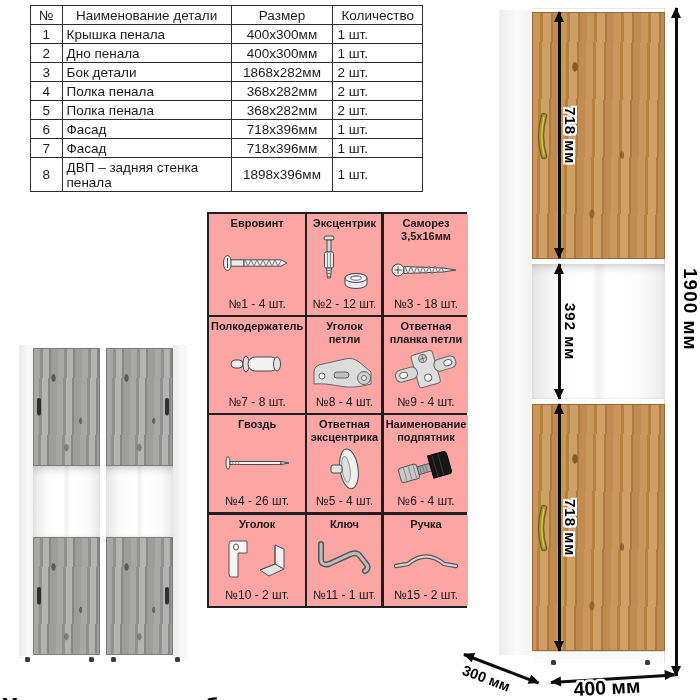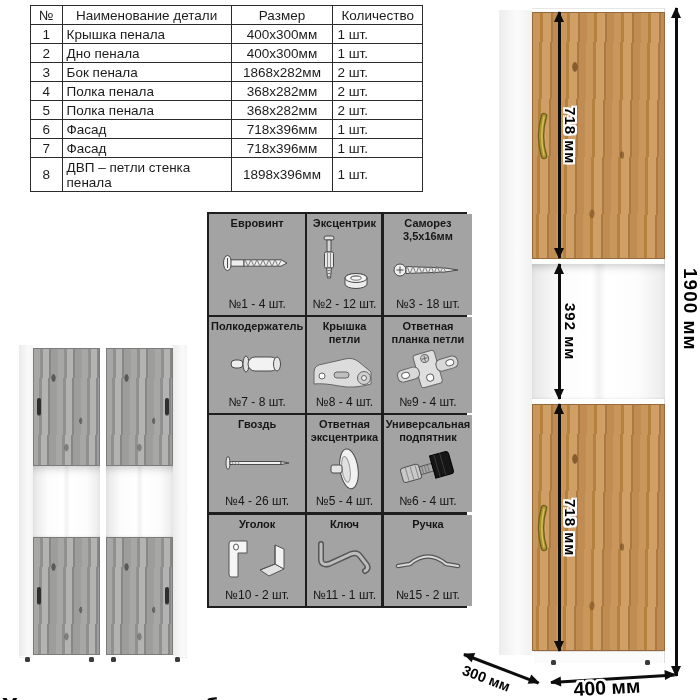--- a/index.html
+++ b/index.html
@@ -15,21 +15,21 @@
   .col-num{width:31px;text-align:center;}
   .col-name{width:166px;text-align:left;margin-left:44px;}
   .col-size{width:100px;text-align:center;margin-top:44px;}
   .col-qty{width:88px;text-align:left;}
   .row-tall td{height:33px;line-height:15px;}
 
   
   .hw-grid{position:absolute;left:207px;top:212px;width:256px;display:grid;
            grid-template-columns:repeat(3,1fr);grid-template-rows:101px 96px 97px 91px;
            border:2.4px solid #1e1e1e;background:#1e1e1e;gap:2.2px;}
-  .hw-cell{background:#a3a3a3;display:flex;flex-direction:column;align-items:center;
+  .hw-cell{background:#fca5a5;display:flex;flex-direction:column;align-items:center;
            justify-content:space-between;padding:3px 2px 4px;}
   .hw-title{font-weight:bold;font-size:11px;line-height:12.5px;text-align:center;color:#161616;}
   .hw-icon{flex:1;display:flex;align-items:center;justify-content:center;min-height:0;}
   .hw-count{font-weight:normal;font-size:12px;color:#161616;white-space:nowrap;}
   .hw-icon svg{display:block;}
 
   
   .oak-wood{background:
       radial-gradient(5px 9px at 32% 22%, rgba(92,56,20,.65) 0 45%, transparent 62%),
       radial-gradient(4px 7px at 68% 58%, rgba(92,56,20,.5) 0 45%, transparent 62%),
@@ -127,21 +127,21 @@
         <td class="col-qty">1 шт.</td>
       </tr>
       <tr>
         <td class="col-num">2</td>
         <td class="col-name">Дно пенала</td>
         <td class="col-size">400х300мм</td>
         <td class="col-qty">1 шт.</td>
       </tr>
       <tr>
         <td class="col-num">3</td>
-        <td class="col-name">Бок пенала</td>
+        <td class="col-name">Бок детали</td>
         <td class="col-size">1868х282мм</td>
         <td class="col-qty">2 шт.</td>
       </tr>
       <tr>
         <td class="col-num">4</td>
         <td class="col-name">Полка пенала</td>
         <td class="col-size">368х282мм</td>
         <td class="col-qty">2 шт.</td>
       </tr>
       <tr>
@@ -157,21 +157,21 @@
         <td class="col-qty">1 шт.</td>
       </tr>
       <tr>
         <td class="col-num">7</td>
         <td class="col-name">Фасад</td>
         <td class="col-size">718х396мм</td>
         <td class="col-qty">1 шт.</td>
       </tr>
       <tr class="row-tall">
         <td class="col-num">8</td>
-        <td class="col-name">ДВП – петли стенка пенала</td>
+        <td class="col-name">ДВП – задняя стенка пенала</td>
         <td class="col-size">1898х396мм</td>
         <td class="col-qty">1 шт.</td>
       </tr>
     </tbody>
   </table>
 
   <div class="hw-grid">
 
     <div class="hw-cell">
       <div class="hw-title">Евровинт</div>
@@ -227,21 +227,21 @@
           <rect x="6" y="9" width="12" height="8" rx="4" fill="#ededed" stroke="#4a4a4a"></rect>
           <ellipse cx="21" cy="13" rx="3" ry="8" fill="#e0e0e0" stroke="#4a4a4a"></ellipse>
           <rect x="23" y="6" width="30" height="14" rx="7" fill="#f2f2f2" stroke="#4a4a4a"></rect>
           <ellipse cx="52" cy="13" rx="3.5" ry="7" fill="#e6e6e6" stroke="#4a4a4a"></ellipse>
         </svg>
       </div>
       <div class="hw-count">№7 - 8 шт.</div>
     </div>
 
     <div class="hw-cell">
-      <div class="hw-title">Крышка петли</div>
+      <div class="hw-title">Уголок петли</div>
       <div class="hw-icon">
         <svg width="70" height="46" viewBox="0 0 70 46">
           <path d="M5 37 L5 25 Q5 18 14 17 L36 12 Q44 10 50 15 L62 25 L62 37 Q45 42 30 39 Q15 36 5 37 Z" fill="#dcdcdc" stroke="#666"></path>
           <circle cx="13" cy="29" r="3" fill="#fff" stroke="#666"></circle>
           <circle cx="55" cy="31" r="6.5" fill="#cfcfcf" stroke="#666"></circle>
           <circle cx="55" cy="31" r="2.5" fill="#eee" stroke="#666"></circle>
           <rect x="25" y="25" width="15" height="6" rx="3" fill="#bfbfbf" stroke="#666"></rect>
         </svg>
       </div>
       <div class="hw-count">№8 - 4 шт.</div>
@@ -287,21 +287,21 @@
             <ellipse cx="33" cy="25" rx="9" ry="20" fill="#f1f1f1" stroke="#4a4a4a"></ellipse>
             <ellipse cx="30" cy="25" rx="4" ry="13" fill="#e0e0e0" stroke="#999"></ellipse>
           </g>
           <rect x="15" y="21" width="11" height="8" rx="2" fill="#e5e5e5" stroke="#4a4a4a"></rect>
         </svg>
       </div>
       <div class="hw-count">№5 - 4 шт.</div>
     </div>
 
     <div class="hw-cell">
-      <div class="hw-title">Универсальная подпятник</div>
+      <div class="hw-title">Наименование подпятник</div>
       <div class="hw-icon">
         <svg width="64" height="50" viewBox="0 0 64 50">
           <g transform="rotate(-16 32 25)">
             <rect x="5" y="17" width="19" height="15" rx="3" fill="#c9c9c9" stroke="#555"></rect>
             <path d="M10.5 18 v13 M15.5 18 v13 M20.5 18 v13" stroke="#8a8a8a"></path>
             <rect x="24" y="20.5" width="13" height="8" fill="#a8a8a8" stroke="#555"></rect>
             <path d="M26.5 20.5 v8 M29.5 20.5 v8 M32.5 20.5 v8" stroke="#777"></path>
             <path d="M37 13 h16 q3 0 3 3 v17 q0 3 -3 3 h-16 z" fill="#161616" stroke="#000"></path>
             <path d="M41.5 13 v23 M47.5 13 v23" stroke="#3a3a3a"></path>
           </g>

